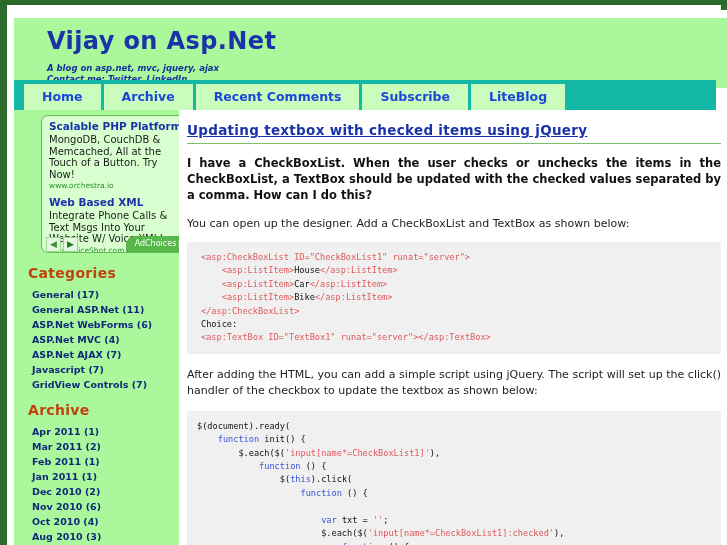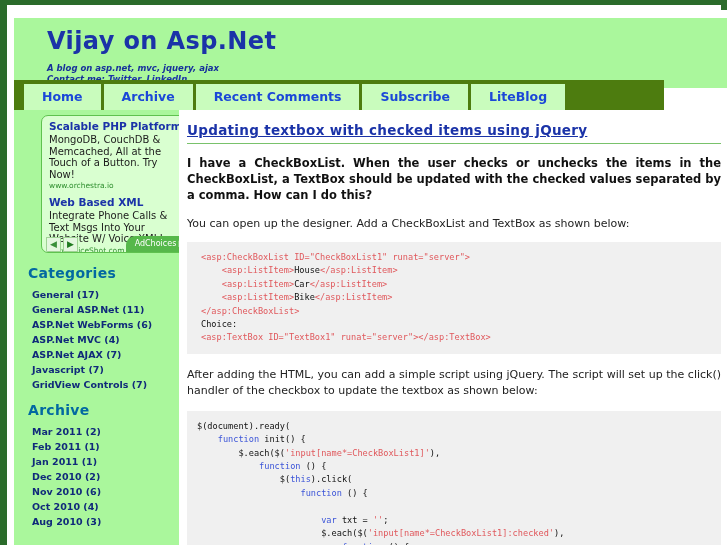--- a/index.html
+++ b/index.html
@@ -89,23 +89,23 @@
   .contact a {
     color: #1b33a8;
     text-decoration: underline;
   }
 
   
   .nav {
     position: absolute;
     left: 0;
     top: 70px;
-    width: 650px;
+    width: 702px;
     height: 30px;
-    background: #4d7c0f;
+    background: #14b8a6;
   }
   .nav-list {
     position: absolute;
     left: 10px;
     top: 4px;
     display: flex;
     gap: 3px;
   }
   .nav-item {
     background: #c9fcbd;
@@ -209,21 +209,21 @@
     border-top-left-radius: 9px;
     white-space: nowrap;
     cursor: pointer;
   }
 
   
   .side-section { position: absolute; left: 0; width: 165px; }
   .side-heading {
     font-size: 14px;
     font-weight: bold;
-    color: #0369a1;
+    color: #c2410c;
     padding-left: 14px;
     letter-spacing: 0.3px;
   }
   .side-list { margin: 0; padding: 0; list-style: none; }
   .side-list li {
     font-size: 9.5px;
     font-weight: bold;
     color: #102a7a;
     padding: 0 0 0 18px;
     line-height: 15px;
@@ -335,20 +335,21 @@
             <li>ASP.Net MVC (4)</li>
             <li>ASP.Net AJAX (7)</li>
             <li>Javascript (7)</li>
             <li>GridView Controls (7)</li>
           </ul>
         </div>
 
         <div class="side-section" style="top:292px;">
           <div class="side-heading">Archive</div>
           <ul class="side-list" style="margin-top:6px;">
+            <li>Apr 2011 (1)</li>
             <li>Mar 2011 (2)</li>
             <li>Feb 2011 (1)</li>
             <li>Jan 2011 (1)</li>
             <li>Dec 2010 (2)</li>
             <li>Nov 2010 (6)</li>
             <li>Oct 2010 (4)</li>
             <li>Aug 2010 (3)</li>
           </ul>
         </div>
 

